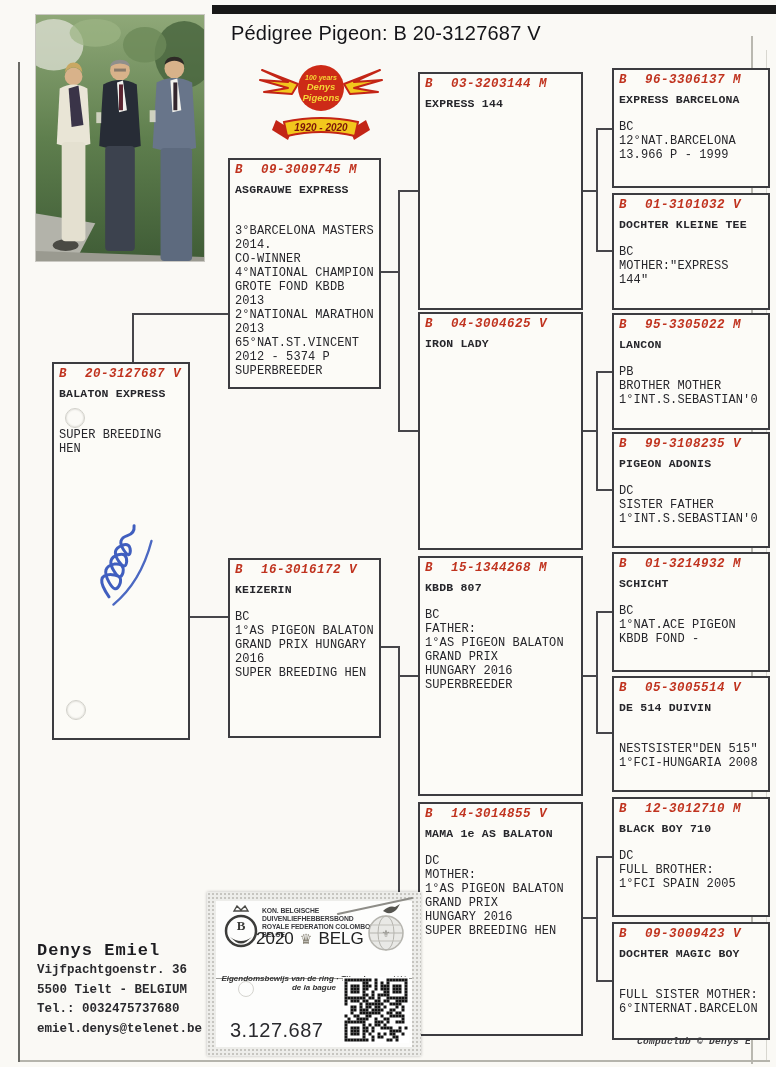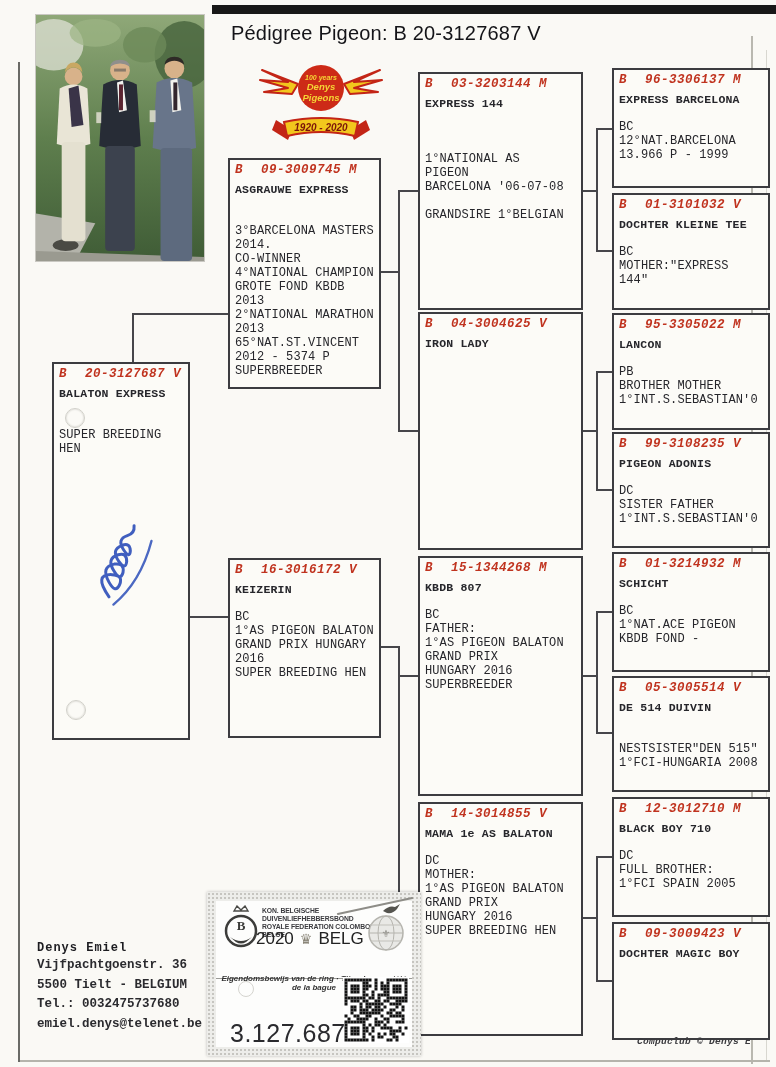--- a/index.html
+++ b/index.html
@@ -57,42 +57,42 @@
 
   .hole { position:absolute; width:20px; height:20px; border-radius:50%;
     background:#fbfaf6; border:1px solid #d2d1ca; box-shadow:inset 0 0 2px #c8c7c0; }
   .hole1 { left:65px; top:408px; } .hole2 { left:66px; top:700px; }
 
   .signature { position:absolute; left:72px; top:462px; width:120px; height:180px;
     transform:rotate(-8deg); }
 
   
   .owner { position:absolute; left:37px; top:941px; }
-  .owner-name { font-size:12px; font-weight:bold; letter-spacing:1px; color:#1c1c20; }
+  .owner-name { font-size:17px; font-weight:bold; letter-spacing:1px; color:#1c1c20; }
   .owner-line { font-size:12.5px; font-weight:600; line-height:17.5px; color:#2a2a2e; margin-top:2px; }
   .owner-line:first-of-type { margin-top:8px; }
 
   
   .ring-label { position:absolute; left:207px; top:892px; width:214px; height:164px;
     background:#ededEA;
     background-image:radial-gradient(circle, #c6c5c0 0.8px, transparent 0.9px);
     background-size:4px 4px; box-shadow:0 0 3px rgba(0,0,0,0.25); }
   .ring-inner { position:absolute; left:9px; top:9px; right:9px; bottom:9px; background:#fdfdfc; }
   .rl-head { position:relative; height:78px; border-bottom:1px solid #9a9a96; }
   .rl-fed { position:absolute; left:46px; top:6px; width:130px;
     font-family:"Liberation Sans", sans-serif; font-size:6.8px; font-weight:bold;
     color:#3a3a3e; line-height:8px; letter-spacing:-0.1px; }
   .rl-year-row { position:absolute; left:40px; top:28px; width:130px; display:flex; align-items:center;
     font-family:"Liberation Sans", sans-serif; font-weight:normal; font-size:17px; color:#222; }
   .rl-crown-mid { font-size:14px; color:#8a8578; margin:0 6px; }
   .rl-sub { position:absolute; left:2px; top:60px; width:192px; text-align:center;
     font-family:"Liberation Sans", sans-serif; font-style:italic; font-weight:bold;
     font-size:8px; color:#333;margin-top:13px; }
   .rl-number { position:absolute; left:14px; top:118px; font-family:"Liberation Sans", sans-serif;
-    font-size:25px; color:#2a2a2e; letter-spacing:0.5px; }
+    font-size:20px; color:#2a2a2e; letter-spacing:0.5px; }
   .rl-qr { position:absolute; right:3px; top:76px; }
   .rl-hole { position:absolute; left:22px; top:80px; width:16px; height:16px; border-radius:50%;
     background:#fdfdfc; border:1px solid #d5d4cf; }
   .rl-pen { position:absolute; left:120px; top:4px; width:78px; height:2px; background:#8e8d88;
     transform:rotate(-12deg); border-radius:2px; }
   .rl-emblem { position:absolute; left:6px; top:4px; }
   .rl-globe { position:absolute; right:6px; top:12px; }
   .rl-bird { position:absolute; right:10px; top:2px; }
 
   .footer { position:absolute; left:637px; top:1036px; font-size:9.5px; font-weight:bold;
@@ -235,28 +235,20 @@
 GRAND PRIX HUNGARY
 2016
 SUPER BREEDING HEN</div>
 </div>
 <div class="pbox b3">
   <div class="ringline">
       <span class="country">B</span>
       <span>03-3203144 M</span>
     </div>
   <div class="pname">EXPRESS 144</div>
-  <div class="pbody">
-
-
-1°NATIONAL AS
-PIGEON
-BARCELONA '06-07-08
-
-GRANDSIRE 1°BELGIAN</div>
 </div>
 <div class="pbox b4">
   <div class="ringline">
       <span class="country">B</span>
       <span>04-3004625 V</span>
     </div>
   <div class="pname">IRON LADY</div>
 </div>
 <div class="pbox b5">
   <div class="ringline">
@@ -362,20 +354,24 @@
 DC
 FULL BROTHER:
 1°FCI SPAIN 2005</div>
 </div>
 <div class="pbox b14">
   <div class="ringline">
       <span class="country">B</span>
       <span>09-3009423 V</span>
     </div>
   <div class="pname">DOCHTER MAGIC BOY</div>
+  <div class="pbody">
+
+FULL SISTER MOTHER:
+6°INTERNAT.BARCELON</div>
 </div>
 
 <div class="hole hole1"></div>
 <div class="hole hole2"></div>
 
 <svg class="signature" viewBox="0 0 120 180">
   <g transform="rotate(-48 60 90)">
     <path d="M10,96 q10,-26 20,-10 q6,10 -4,12 q-10,2 -4,-10 q8,-16 18,-6 q7,8 -2,12 q-9,3 -4,-8 q6,-14 16,-6 q7,6 -1,11 q-8,4 -4,-7 q5,-13 15,-6 q7,5 0,10 q-7,4 -3,-6 q5,-12 14,-5 q6,5 12,0" fill="none" stroke="#2b4db8" stroke-width="3" stroke-linecap="round" opacity="0.9"></path>
     <path d="M6,104 q34,10 74,-4" fill="none" stroke="#2b4db8" stroke-width="2.4" stroke-linecap="round" opacity="0.85"></path>
   </g>

